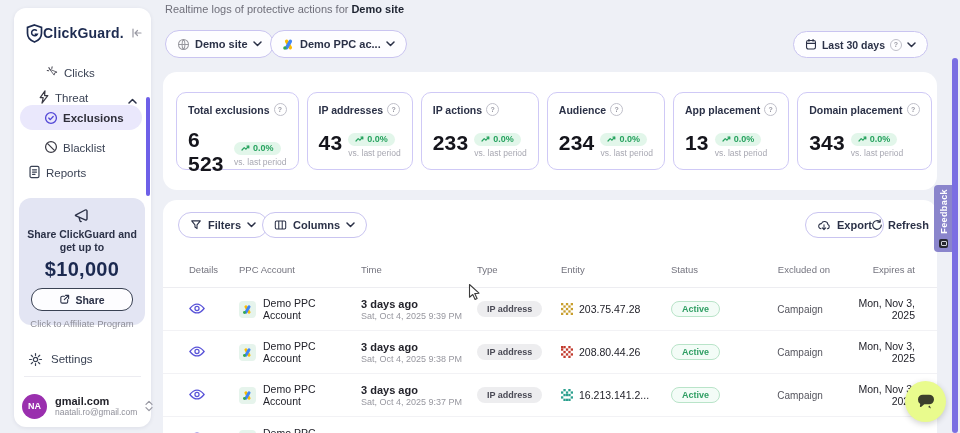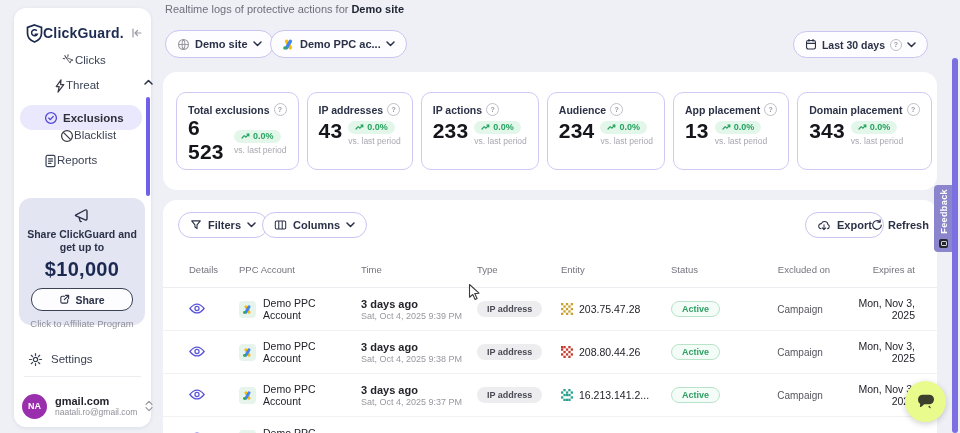--- a/index.html
+++ b/index.html
@@ -5,21 +5,21 @@
   html,body{margin:0;padding:0;background:#eef0f6;}
   .root{position:relative;width:960px;height:433px;overflow:hidden;background:#eef0f6;
         font-family:"Liberation Sans",sans-serif;-webkit-font-smoothing:antialiased;}
   svg{display:block}
   
   .sidebar{position:absolute;left:14px;top:8px;width:137px;height:419px;background:#fff;
            border-radius:12px;box-shadow:0 1px 4px rgba(30,30,60,.08);}
   .logo-row{position:absolute;top:14px;left:12px;right:8px;height:22px;display:flex;align-items:center;}
   .logo-text{font-size:14px;font-weight:800;color:#1d2b50;letter-spacing:.2px;}
   .collapse-btn{margin-left:auto;cursor:pointer;}
-  .nav-item{position:absolute;left:16px;width:100%;height:25px;display:flex;align-items:flex-start;
+  .nav-item{position:absolute;left:0;width:100%;height:25px;display:flex;align-items:flex-end;gap:5px;
             font-size:11.5px;color:#3a4254;box-sizing:border-box;cursor:pointer;}
   .nav-pill{position:absolute;left:6px;right:9px;top:97px;height:25px;background:#eae8fc;border-radius:13px;
             display:flex;align-items:center;gap:5px;padding-left:24px;font-size:11.5px;font-weight:600;
             color:#2f2f3a;box-sizing:border-box;cursor:pointer;}
   .sb-scroll{position:absolute;right:1px;top:89px;width:4px;height:99px;background:#6e60e8;border-radius:2px;}
   .promo{position:absolute;left:5px;top:190px;width:126px;height:127px;background:#e3e5f3;border-radius:12px;
          text-align:center;color:#2b3147;}
   .promo-mega{display:flex;justify-content:center;margin-top:9px;}
   .promo-line{font-size:10.5px;font-weight:700;line-height:13px;margin-top:3px;}
   .promo-amount{font-size:20px;font-weight:800;color:#1b2950;margin-top:4px;letter-spacing:.3px;}
@@ -40,21 +40,21 @@
   .subtitle{position:absolute;left:165px;top:3px;font-size:11px;color:#6f6f7a;}
   .subtitle b{color:#1d2330;margin-left:3px;}
   .pill{position:absolute;display:flex;align-items:center;gap:5px;border:1px solid #c9c4f0;border-radius:14px;
         background:#fdfdff;font-size:11px;font-weight:600;color:#2b3147;padding:0 11px;height:28px;
         box-sizing:border-box;cursor:pointer;}
   
   .stats-card{position:absolute;left:163px;top:72px;width:774px;height:118px;background:#fff;border-radius:14px;
               display:flex;gap:8px;padding:20px 13px;box-sizing:border-box;}
   .stat{flex:1;border:1px solid #cfc9f6;border-radius:10px;padding:10px 11px;box-sizing:border-box;}
   .stat-label{font-size:10.5px;font-weight:700;color:#2b3147;display:flex;align-items:center;gap:4px;white-space:nowrap;}
-  .stat-body{display:flex;align-items:center;gap:6px;margin-top:0;}
+  .stat-body{display:flex;align-items:center;gap:6px;margin-top:12px;}
   .stat-value{font-size:21px;font-weight:800;color:#15151c;letter-spacing:.2px;}
   .badge-up{display:inline-flex;align-items:center;gap:3px;background:#e2f6ea;border-radius:9px;
             padding:1.5px 7px;font-size:9px;font-weight:700;color:#27a35f;white-space:nowrap;}
   .stat-sub{font-size:8.5px;color:#a8a8b2;margin-top:2px;white-space:nowrap;}
   .help{width:11px;height:11px;border:1px solid #c0c0ca;border-radius:50%;color:#9a9aa4;font-size:7px;
         display:inline-flex;align-items:center;justify-content:center;flex:none;cursor:pointer;}
   
   .table-card{position:absolute;left:163px;top:200px;width:774px;height:262px;background:#fff;border-radius:14px;}
   .tb-pill{position:absolute;top:12px;height:26px;border:1px solid #c9c4f0;border-radius:13px;display:flex;
            align-items:center;gap:6px;padding:0 11px;font-size:11px;font-weight:600;color:#2b3147;

